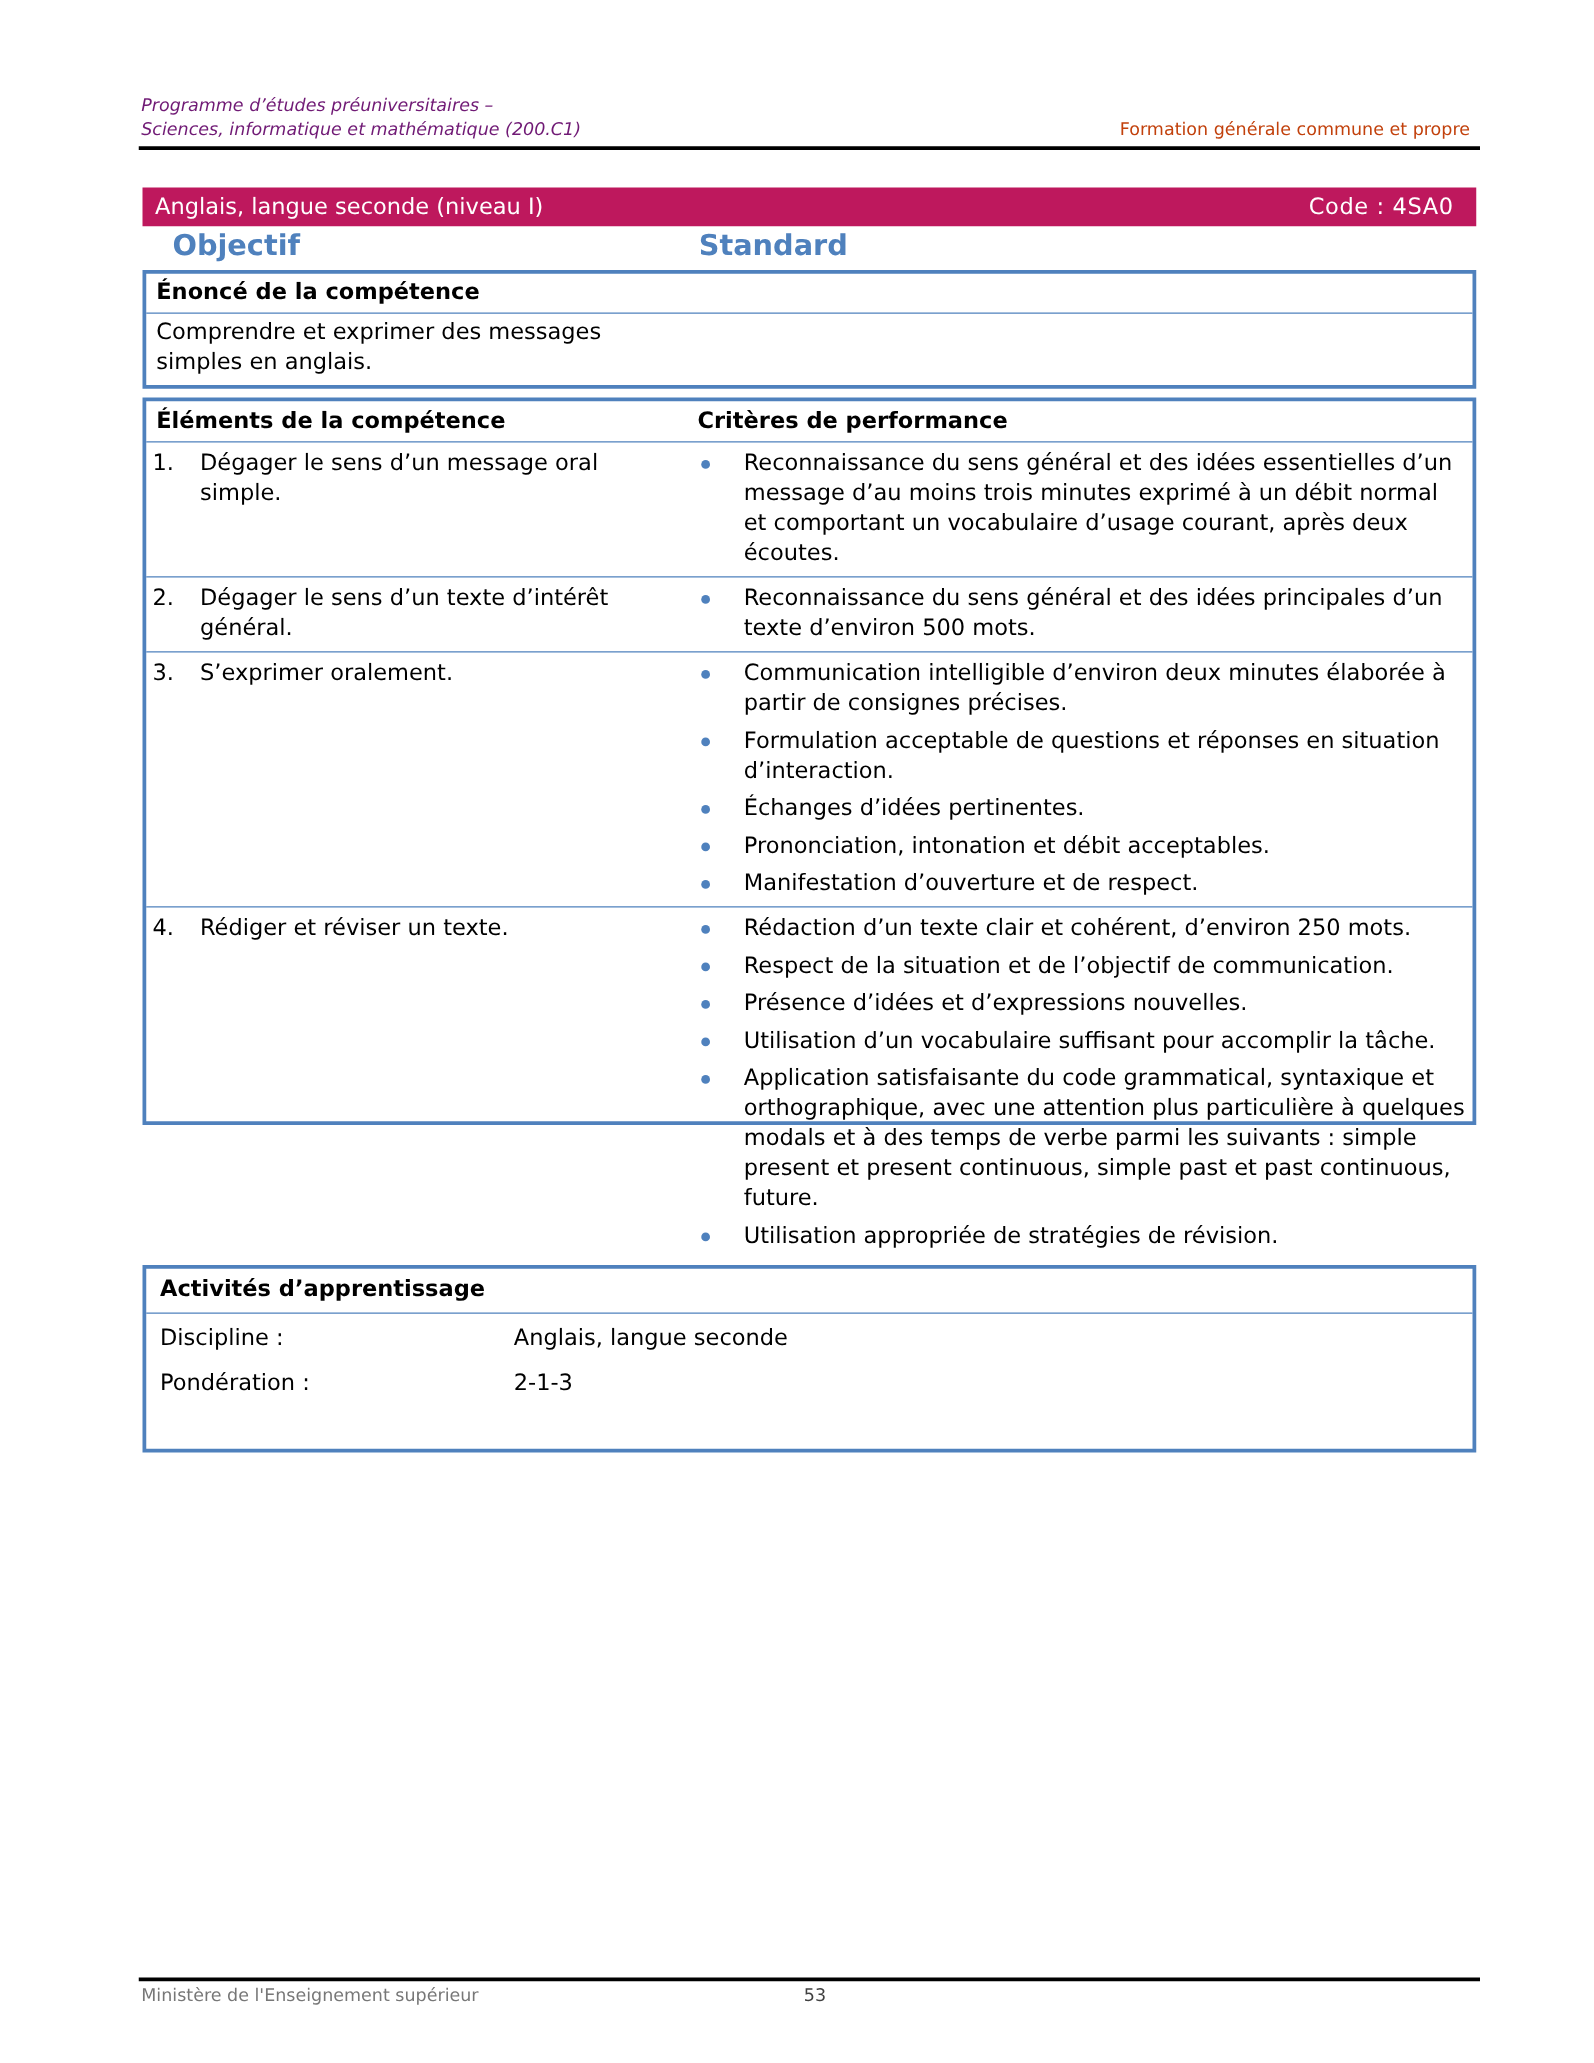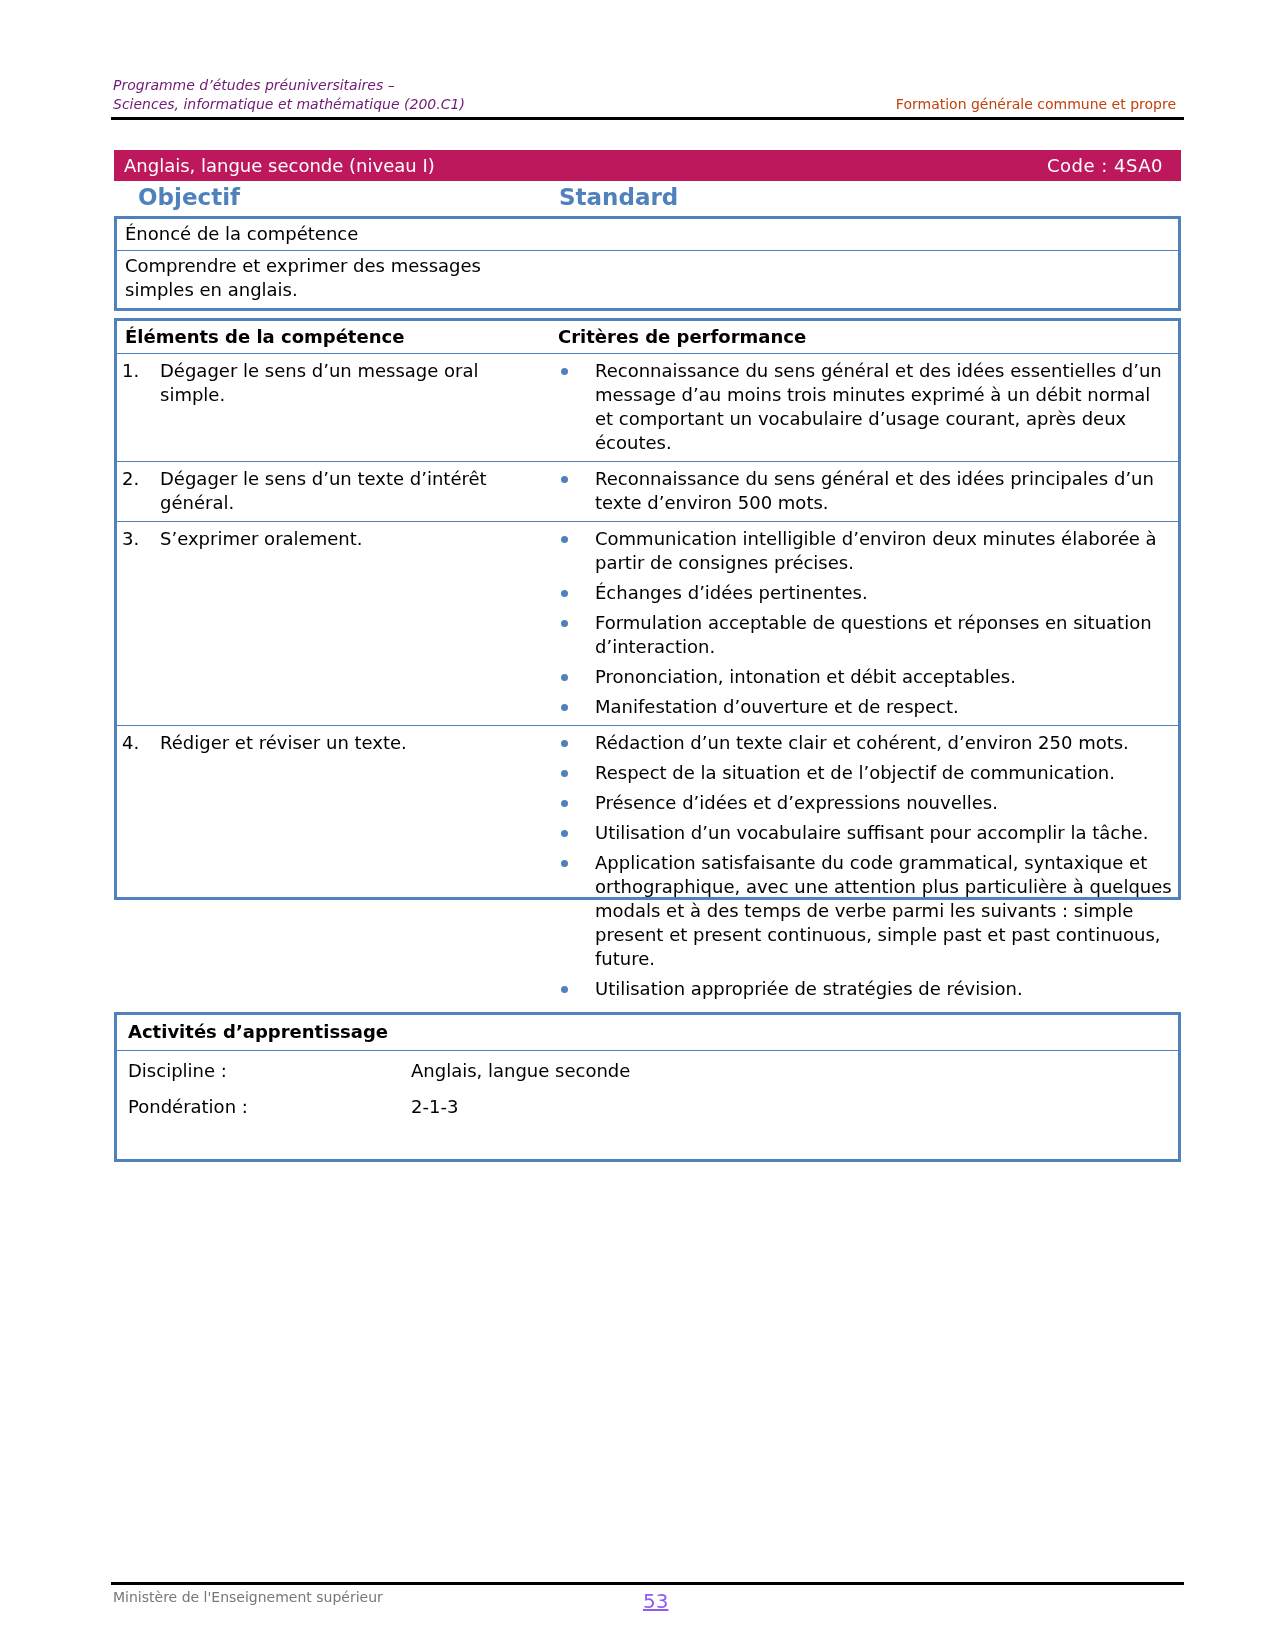--- a/index.html
+++ b/index.html
@@ -12,21 +12,21 @@
   .title-bar { position: absolute; left: 114px; top: 150px; width: 1067px; height: 31px; background: #be185d; color: #fff; font-size: 18px; }
   .title-bar .t-left { position: absolute; left: 10px; top: 5px; }
   .title-bar .t-right { position: absolute; right: 18px; top: 5px; letter-spacing: 0.5px; }
 
   .obj-row { position: absolute; left: 114px; top: 184px; width: 1067px; height: 30px; color: #4f81bd; font-weight: bold; font-size: 23px; }
   .obj-row .o-left { position: absolute; left: 24px; top: 0; }
   .obj-row .o-right { position: absolute; left: 445px; top: 0; }
 
   .box { position: absolute; left: 114px; width: 1067px; border: 3px solid #4f81bd; box-sizing: border-box; }
   .box1 { top: 216px; height: 95px; }
-  .box1 .hdr { height: 32px; border-bottom: 1.5px solid #4f81bd; font-weight: normal; font-size: 18px; padding-left: 8px; line-height: 30px; box-sizing: border-box; }
+  .box1 .hdr { height: 32px; border-bottom: 1.5px solid #4f81bd; font-weight: bold; font-size: 18px; padding-left: 8px; line-height: 30px; box-sizing: border-box; }
   .box1 .body { padding: 3px 8px; font-size: 18px; line-height: 24px; width: 420px; }
 
   .box2 { top: 318px; height: 582px; }
   .tbl-row { position: absolute; left: 0; width: 100%; border-bottom: 1.5px solid #4f81bd; box-sizing: border-box; }
   .tbl-row.last { border-bottom: none; }
   .tbl-hdr { top: 0; height: 33px; font-weight: bold; font-size: 18px; line-height: 31px; }
   .tbl-hdr .c1 { position: absolute; left: 8px; }
   .tbl-hdr .c2 { position: absolute; left: 441px; }
 
   .elem { position: absolute; left: 5px; top: 5px; width: 420px; font-size: 18px; line-height: 24px; }
@@ -38,21 +38,21 @@
   .crit-item .dot { position: absolute; left: 3px; top: 9px; width: 7px; height: 7px; border-radius: 50%; background: #4f81bd; }
 
   .box3 { top: 1012px; height: 150px; }
   .box3 .hdr { height: 36px; border-bottom: 1.5px solid #4f81bd; font-weight: bold; font-size: 18px; padding-left: 11px; line-height: 34px; box-sizing: border-box; }
   .act-row { position: relative; height: 36px; font-size: 18px; line-height: 36px; }
   .act-row .lbl { position: absolute; left: 11px; }
   .act-row .val { position: absolute; left: 294px; }
 
   .page-footer { position: absolute; left: 111px; top: 1582px; width: 1073px; border-top: 3px solid #000; }
   .pf-left { position: absolute; left: 2px; top: 4px; font-size: 14px; color: #777; }
-  .pf-page { position: absolute; left: 532px; top: 4px; font-size: 20px; color: #8b5cf6; text-decoration: underline; }
+  .pf-page { position: absolute; left: 532px; top: 4px; font-size: 14px; color: #404040; }
 </style>
 </head>
 <body>
 
 <div class="page-header">
   <div class="ph-left">
     <div>Programme d’études préuniversitaires –</div>
     <div>Sciences, informatique et mathématique (200.C1)</div>
   </div>
   <div class="ph-right">Formation générale commune et propre</div>
@@ -97,22 +97,22 @@
           <div class="crit-item"><span class="dot"></span><span>Reconnaissance du sens général et des idées principales d’un texte d’environ 500 mots.</span></div>
         </div>
       </div>
       <div class="tbl-row" style="top: 201px; height: 204px;">
         <div class="elem">
           <span class="num">3.</span>
           <span class="txt">S’exprimer oralement.</span>
         </div>
         <div class="crit">
           <div class="crit-item"><span class="dot"></span><span>Communication intelligible d’environ deux minutes élaborée à partir de consignes précises.</span></div>
+          <div class="crit-item"><span class="dot"></span><span>Formulation acceptable de questions et réponses en situation d’interaction.</span></div>
           <div class="crit-item"><span class="dot"></span><span>Échanges d’idées pertinentes.</span></div>
-          <div class="crit-item"><span class="dot"></span><span>Formulation acceptable de questions et réponses en situation d’interaction.</span></div>
           <div class="crit-item"><span class="dot"></span><span>Prononciation, intonation et débit acceptables.</span></div>
           <div class="crit-item"><span class="dot"></span><span>Manifestation d’ouverture et de respect.</span></div>
         </div>
       </div>
       <div class="tbl-row last" style="top: 405px; height: 276px;">
         <div class="elem">
           <span class="num">4.</span>
           <span class="txt">Rédiger et réviser un texte.</span>
         </div>
         <div class="crit">

